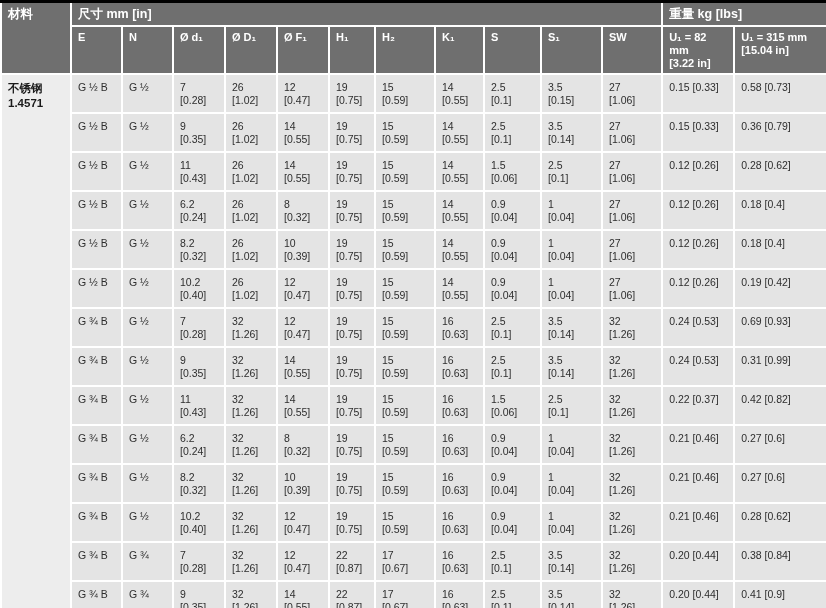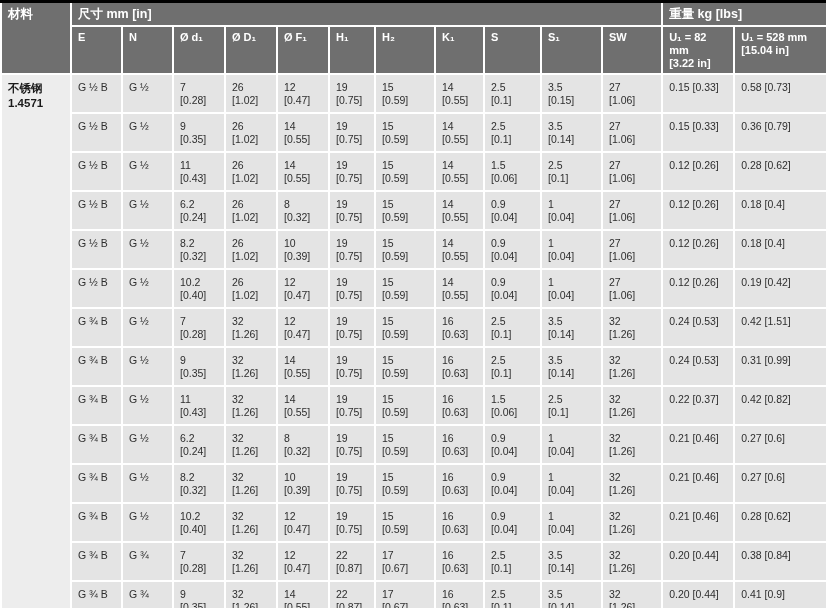--- a/index.html
+++ b/index.html
@@ -101,21 +101,21 @@
           <th>Ø D₁</th>
           <th>Ø F₁</th>
           <th>H₁</th>
           <th>H₂</th>
           <th>K₁</th>
           <th>S</th>
           <th>S₁</th>
           <th>SW</th>
           <th>U₁ = 82 mm
 [3.22 in]</th>
-          <th>U₁ = 528 mm
+          <th>U₁ = 315 mm
 [15.04 in]</th>
         </tr>
     </thead>
     <tbody id="table-body">
         <tr>
           <td class="material-cell" rowspan="14">不锈钢
 1.4571</td>
           <td>G ½ B</td>
           <td>G ½</td>
           <td>7
@@ -274,21 +274,21 @@
 [0.59]</td>
           <td>16
 [0.63]</td>
           <td>2.5
 [0.1]</td>
           <td>3.5
 [0.14]</td>
           <td>32
 [1.26]</td>
           <td>0.24 [0.53]</td>
-          <td>0.42 [1.51]</td>
+          <td>0.69 [0.93]</td>
         </tr>
         <tr>
           <td>G ¾ B</td>
           <td>G ½</td>
           <td>9
 [0.35]</td>
           <td>32
 [1.26]</td>
           <td>14
 [0.55]</td>

